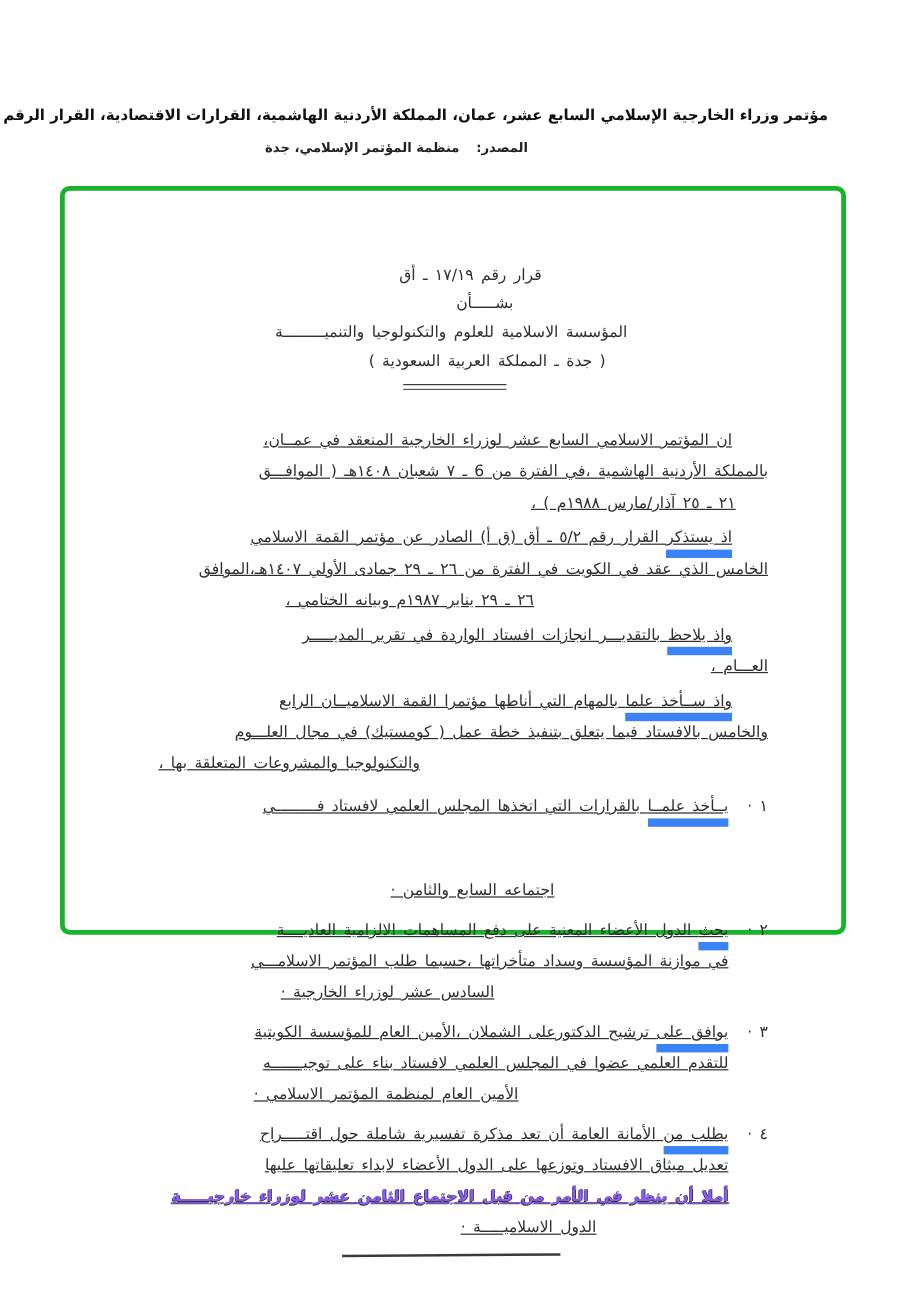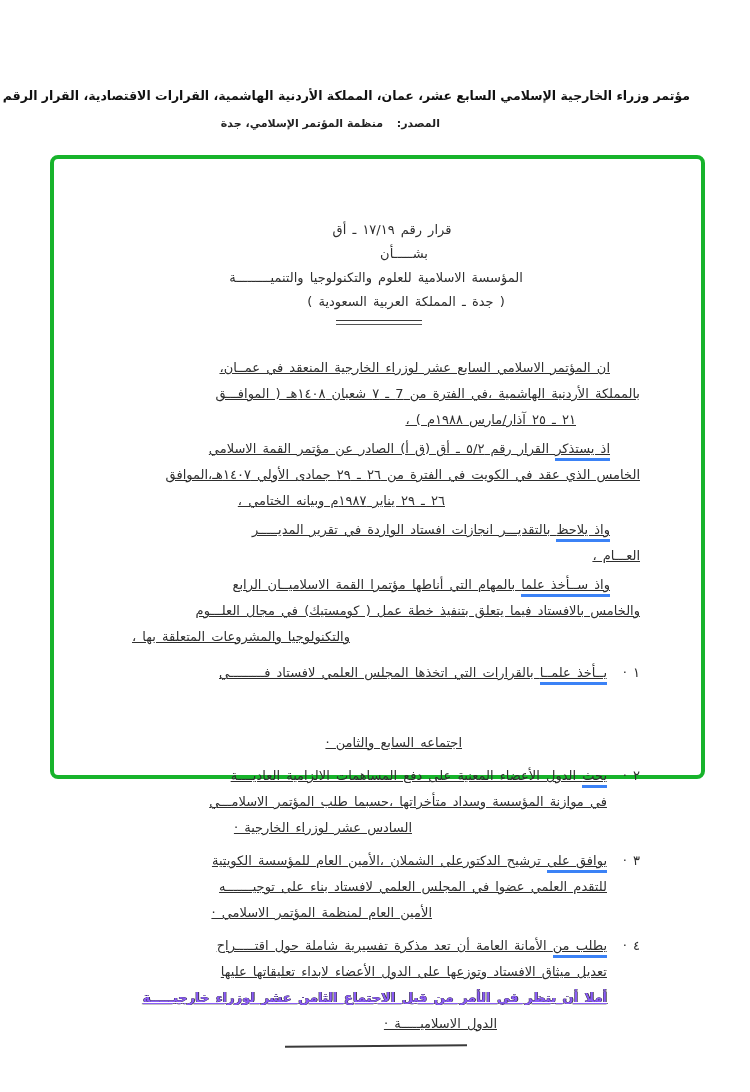--- a/index.html
+++ b/index.html
@@ -40,23 +40,23 @@
   .t3{left:12px;}
   .t4{left:42px;}
   .title-rule{
     width:86px;height:3px;margin:6px auto 30px;position:relative;left:15px;
     border-top:1.5px solid #3a3a3a;border-bottom:1px solid #555;
   }
   
   .para{margin:0 0 3px 0;}
   .line{white-space:nowrap;text-align:right;text-decoration:underline;}
   .indent{text-indent:30px;}
-  .u{border-bottom:3px solid #3b82f6;padding-bottom:2px;}
+  .u{border-bottom:7px solid #3b82f6;padding-bottom:2px;}
   .left-end{text-align:right;}
-  .sh40{margin-right:64px;}
+  .sh40{margin-right:27px;}
   .sh110{margin-right:110px;}
   .sh145{margin-right:145px;margin-top:44px;}
   .sh175{margin-right:175px;}
   .sh195{margin-right:195px;}
   .sh290{margin-right:290px;}
   
   .item{display:flex;margin-top:7px;}
   .item .num{flex:none;width:33px;text-align:right;color:#2e2e2e;}
   .item .body{flex:1;min-width:0;}
   .smudge{
@@ -89,21 +89,21 @@
       <div class="t t3">المؤسسة الاسلامية للعلوم والتكنولوجيا والتنميـــــــــة</div>
       <div class="t t4">( جدة ـ المملكة العربية السعودية )</div>
       <div class="title-rule"></div>
     </div>
 
     <div class="para">
       <div class="line indent">
         <span>ان المؤتمر الاسلامي السابع عشر لوزراء الخارجية المنعقد في عمــان،</span>
       </div>
       <div class="line">
-        <span>بالمملكة الأردنية الهاشمية ،في الفترة من 7 ـ ٧ شعبان ١٤٠٨هـ ( الموافـــق</span>
+        <span>بالمملكة الأردنية الهاشمية ،في الفترة من 6 ـ ٧ شعبان ١٤٠٨هـ ( الموافـــق</span>
       </div>
       <div class="line sh40">
         <span>٢١ ـ ٢٥ آذار/مارس ١٩٨٨م ) ،</span>
       </div>
     </div>
 
     <div class="para">
       <div class="line indent">
         <span class="u">اذ يستذكر</span><span> القرار رقم ٥/٢ ـ أق (ق أ) الصادر عن مؤتمر القمة الاسلامي</span>
       </div>

